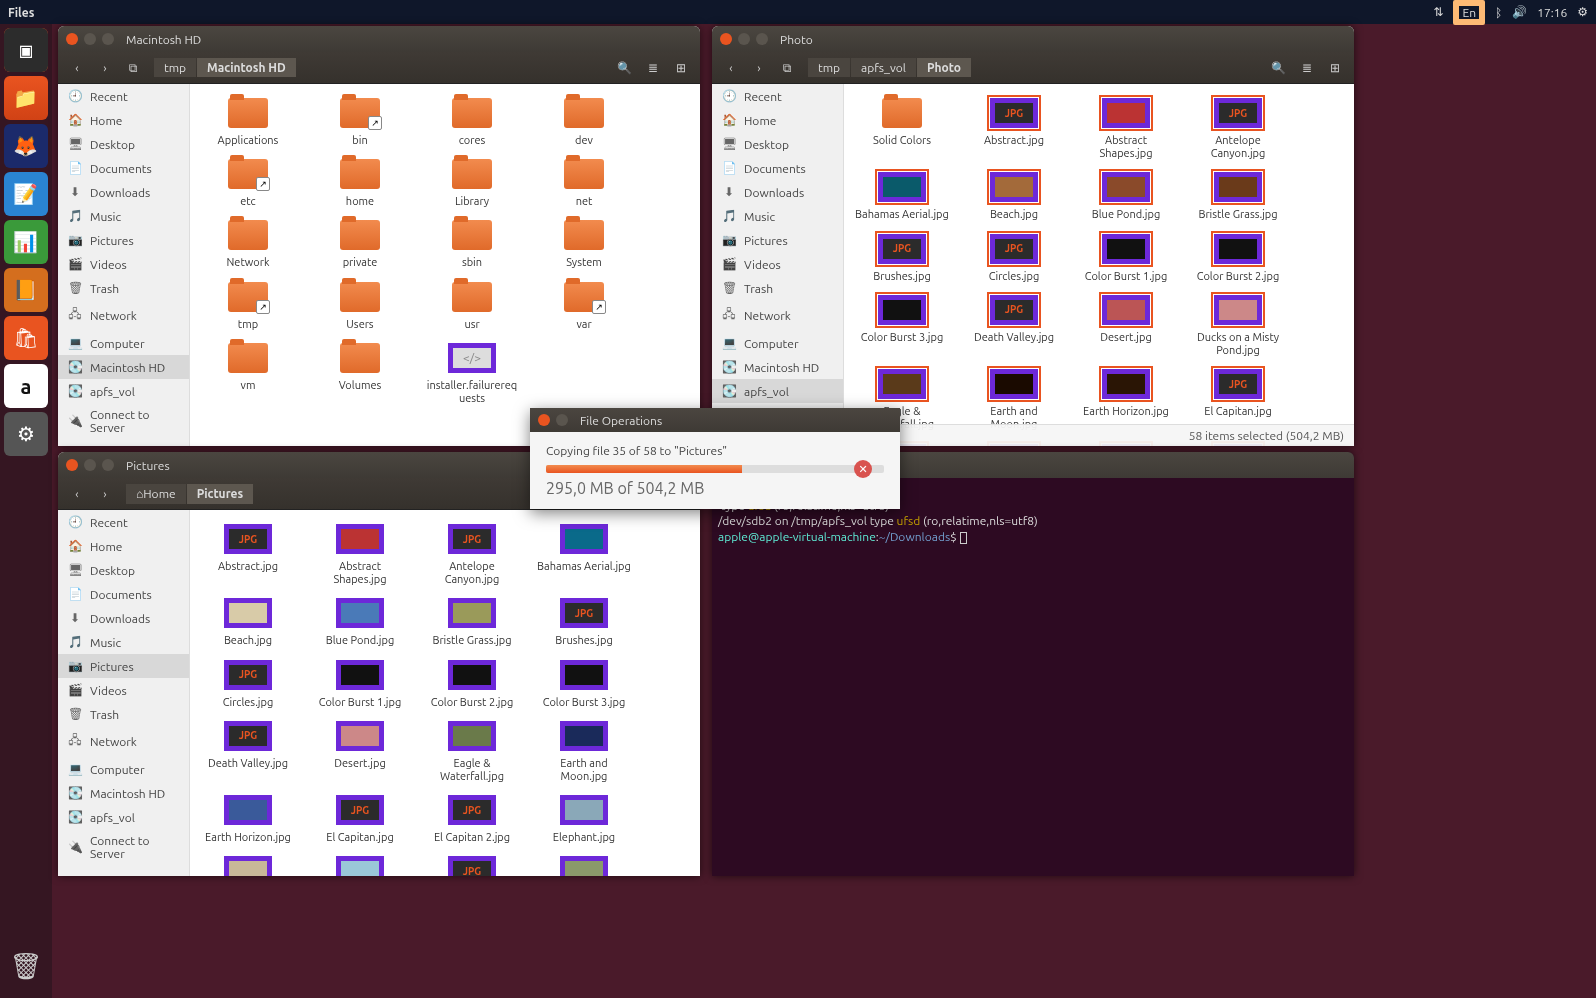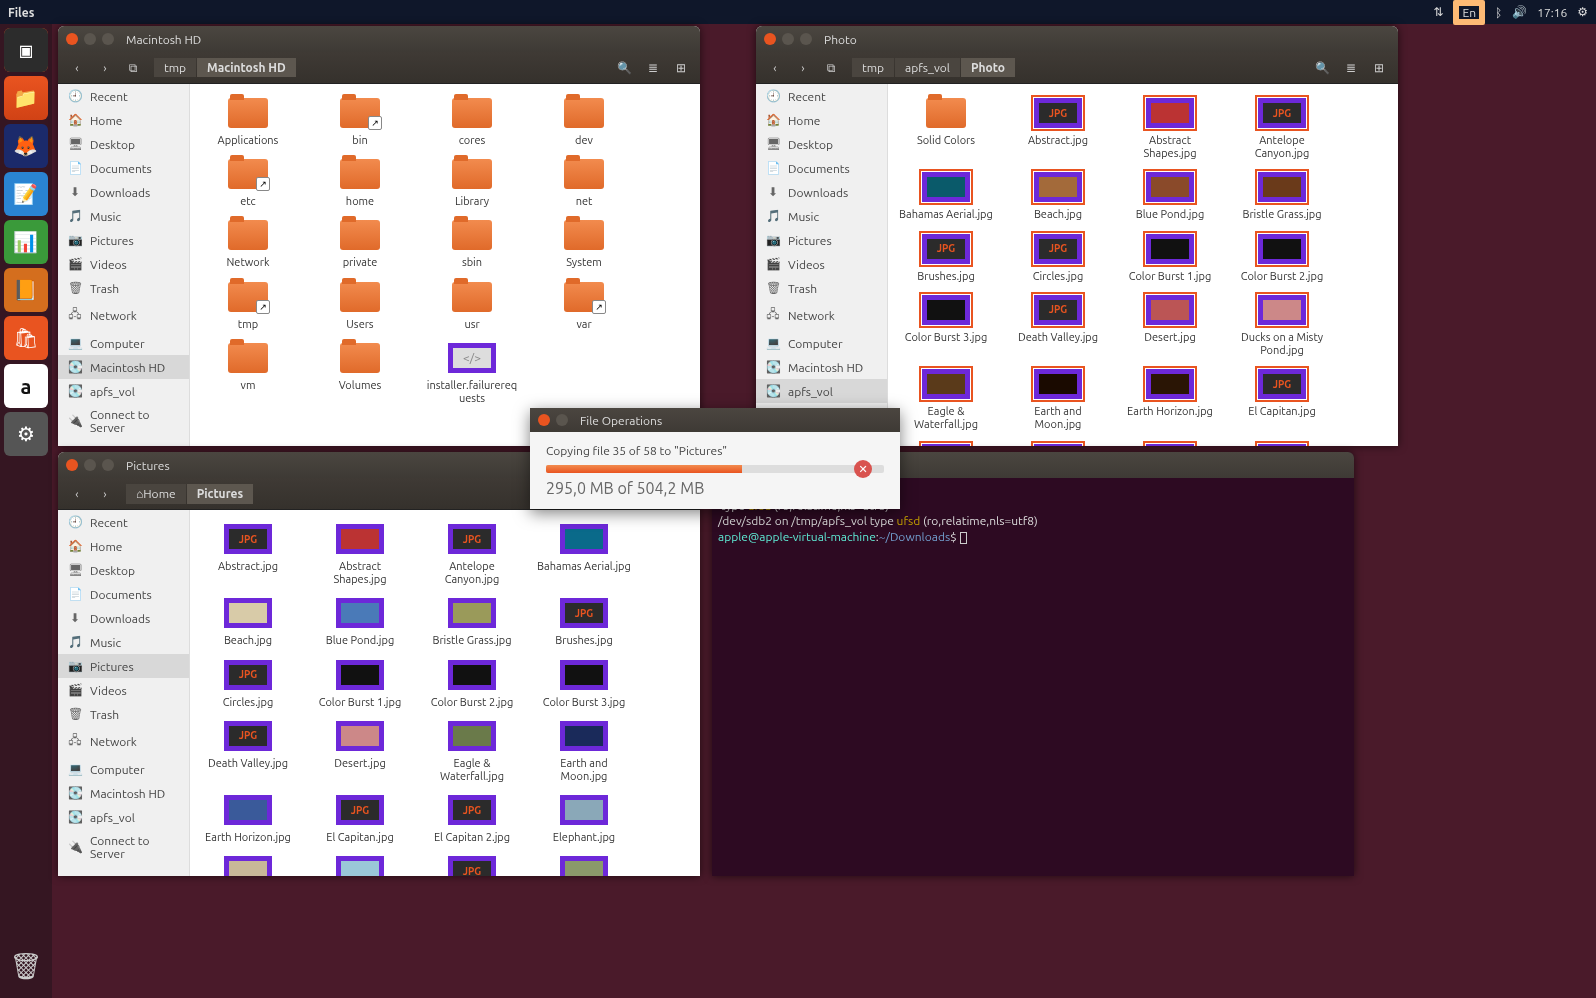--- a/index.html
+++ b/index.html
@@ -299,21 +299,21 @@
         <div class="fitem">
           <div class="ficon">
             <div class="thumb" style="background:#ddd;color:#888">&lt;/&gt;</div>
           </div>
           <div class="flabel">installer.failurerequests</div>
         </div>
       </div>
   </div>
 </div>
 
-<div class="window" id="w2" style="left:712px; top:26px; width:642px; height:420px;margin-left:44px;">
+<div class="window" id="w2" style="left:712px; top:26px; width:642px; height:420px;">
   <div class="titlebar">
     <span class="tbtn close"></span>
     <span class="tbtn min"></span>
     <span class="tbtn max"></span>
     <span class="title">Photo</span>
   </div>
   <div class="toolbar">
     <span class="tbicon">‹</span>
     <span class="tbicon">›</span>
     <span class="tbicon">⧉</span>
@@ -523,20 +523,23 @@
           </div>
         </div>
         <div class="fitem">
           <div class="ficon">
             <div class="thumb sel" style="background:#c99"></div>
           </div>
           <div class="flabel selected-lbl"></div>
         </div>
       </div>
   </div>
+  <div class="statusbar">
+      <span>58 items selected  (504,2 MB)</span>
+    </div>
 </div>
 
 <div class="window" id="w3" style="left:58px; top:452px; width:642px; height:424px;">
   <div class="titlebar">
     <span class="tbtn close"></span>
     <span class="tbtn min"></span>
     <span class="tbtn max"></span>
     <span class="title">Pictures</span>
   </div>
   <div class="toolbar">

